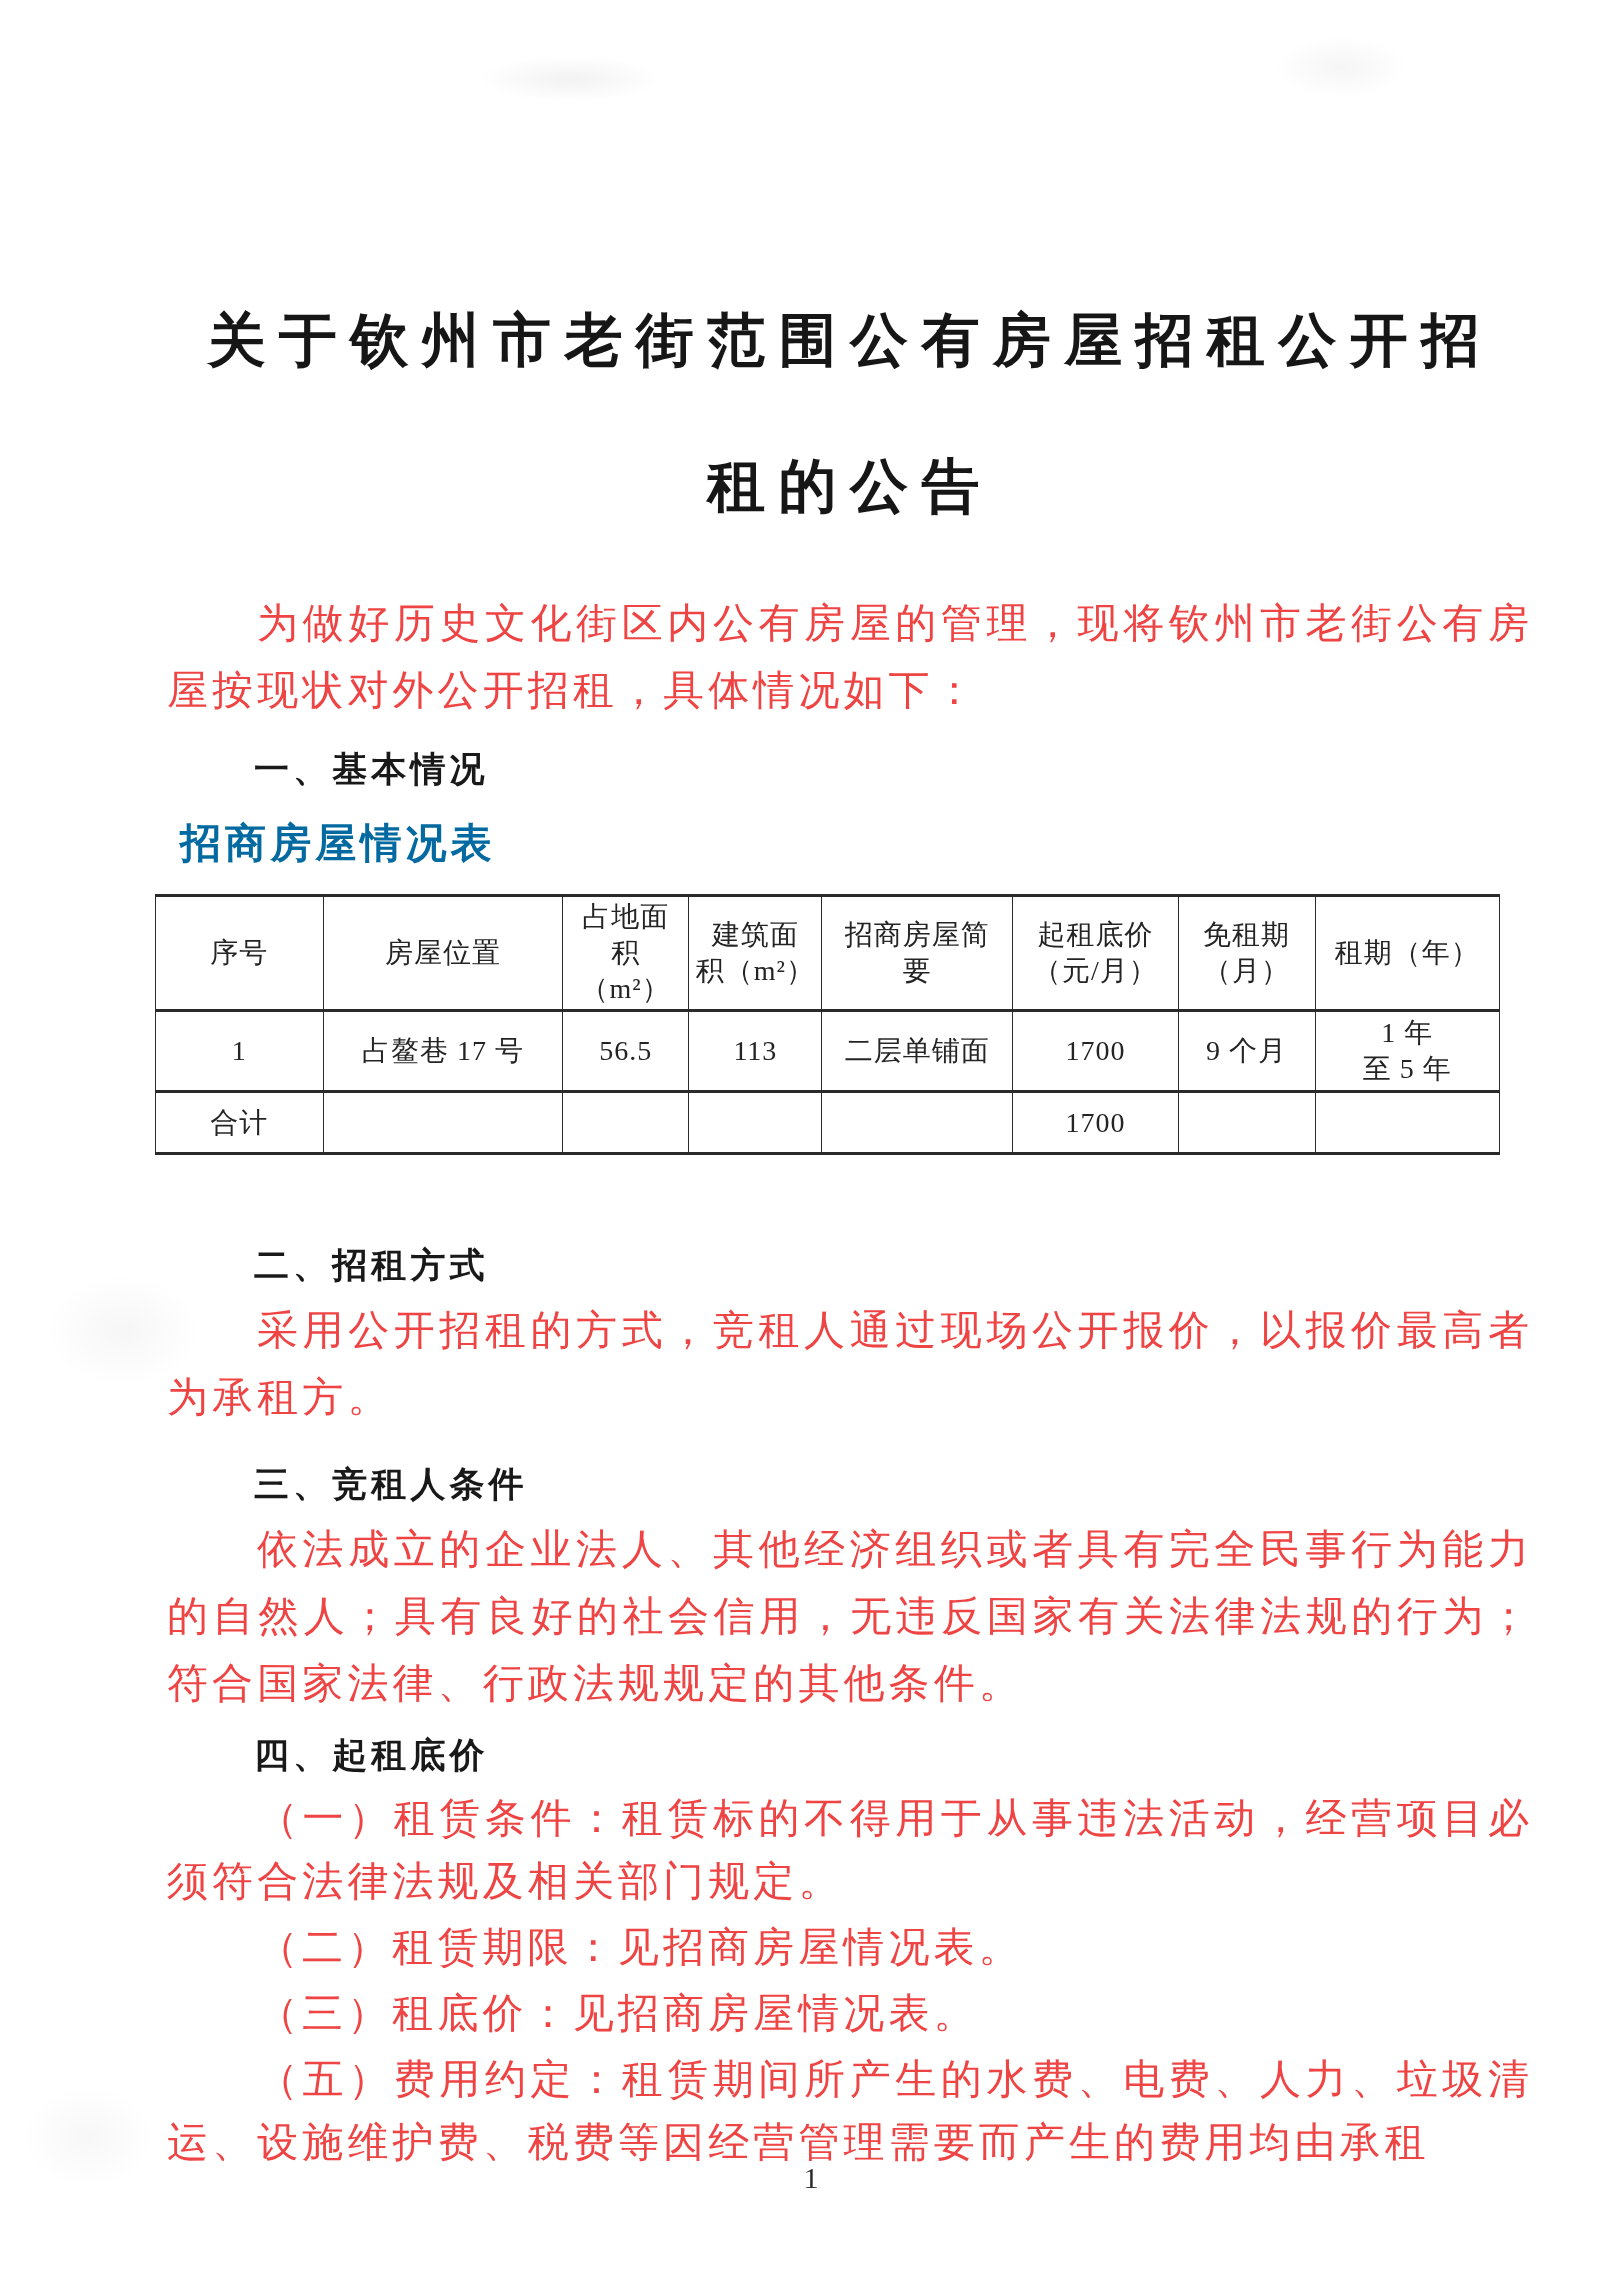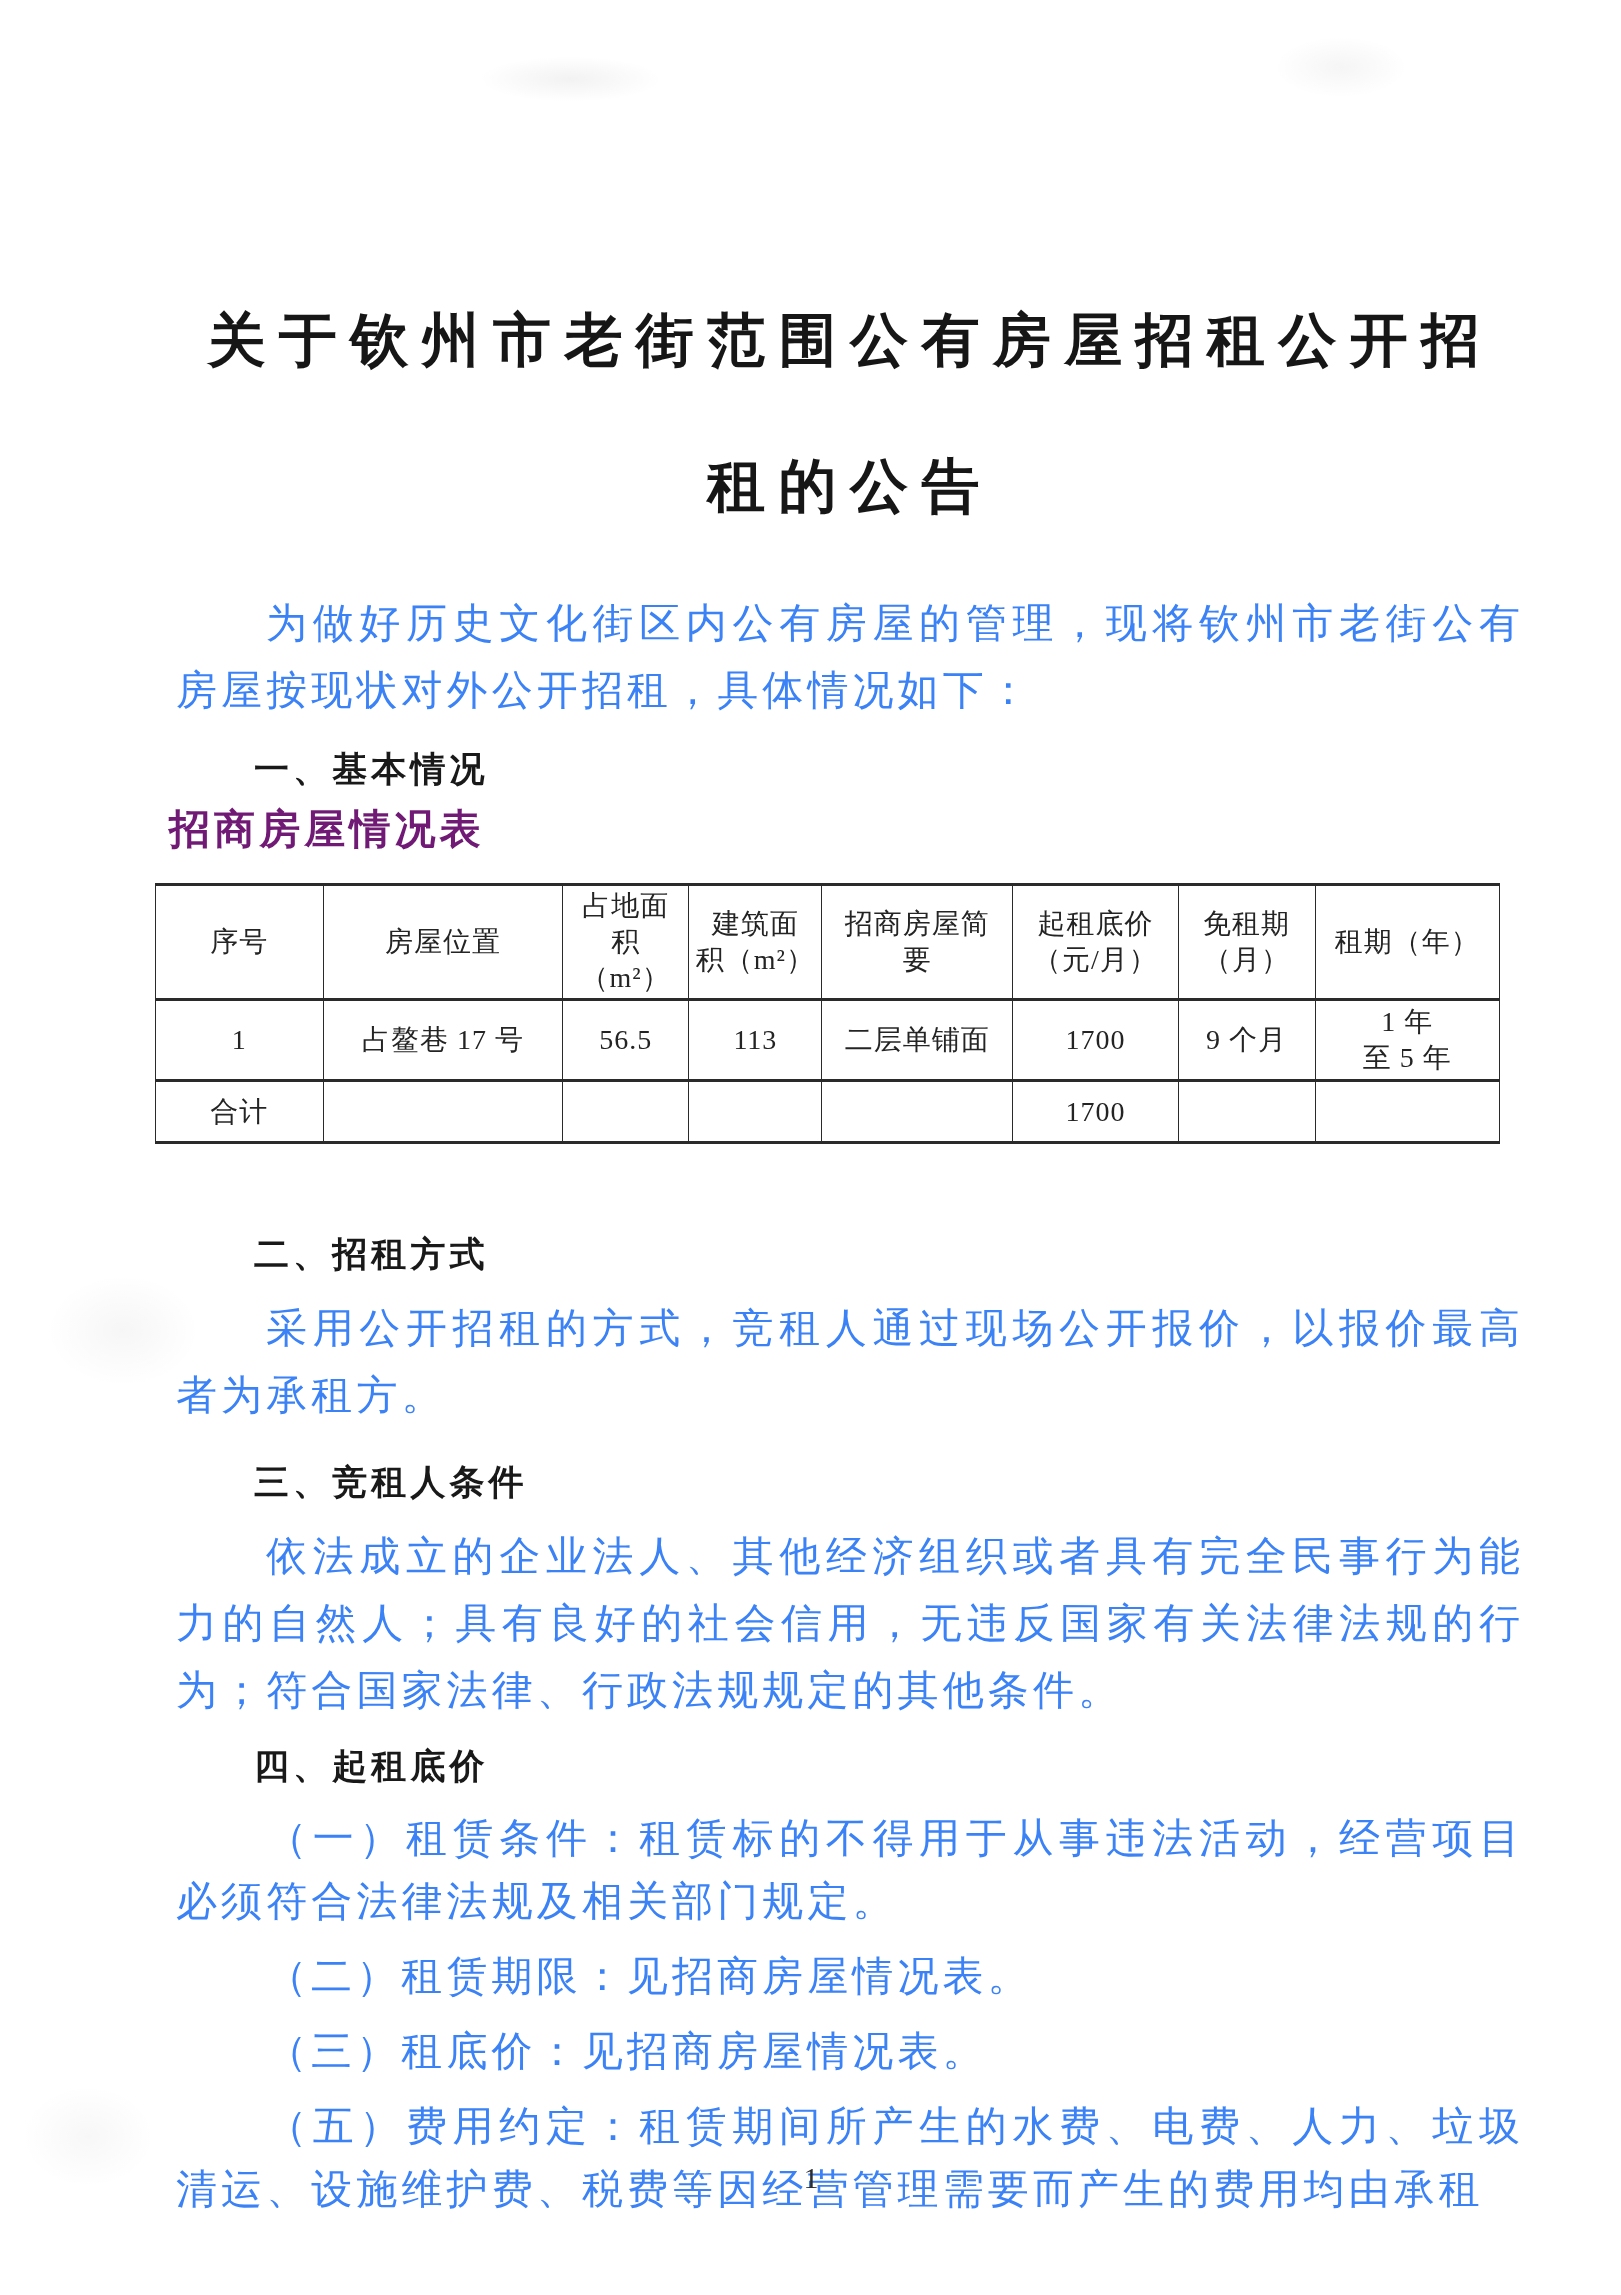--- a/index.html
+++ b/index.html
@@ -25,51 +25,51 @@
     font-family: "Liberation Sans", "DejaVu Sans", sans-serif;
     font-weight: bold;
     font-size: 58px;
     line-height: 146px;
     letter-spacing: 13.4px;
     text-align: center;
     color: #161616;
   }
   
   .para {
-    margin: 12px;
+    margin: 3px;
     font-size: 41px;
     line-height: 67px;
     letter-spacing: 4.1px;
     text-align: justify;
     text-indent: 90px;
-    color: #3b82f6;
+    color: #ef4444;
   }
   .para.intro { margin-top: 31px; }
   .heading {
     margin: 0;
     font-family: "Liberation Sans", "DejaVu Sans", sans-serif;
     font-weight: bold;
     font-size: 35px;
     line-height: 59px;
     letter-spacing: 4.1px;
     text-indent: 90px;
     color: #191919;
   }
   .heading.h1 { margin-top: 15.4px; }
   .heading.h2 { margin-top: 80px; }
   .heading.h3 { margin-top: 23px; }
   .heading.h4 { margin-top: 7.7px; }
   .table-title {
-    margin: 5px;
-    font-family: Liberation Mono, monospace;
+    margin: 16px;
+    font-family: Liberation Serif, serif;
     font-weight: bold;
     font-size: 41px;
     line-height: 59px;
     letter-spacing: 4.1px;
-    color: #701a75;
+    color: #0369a1;
   }
   
   table.housing {
     margin: 20.5px 0 0 -9.2px;
     width: 1345px;
     border-collapse: collapse;
     table-layout: fixed;
     font-size: 28px;
     color: #242424;
   }

